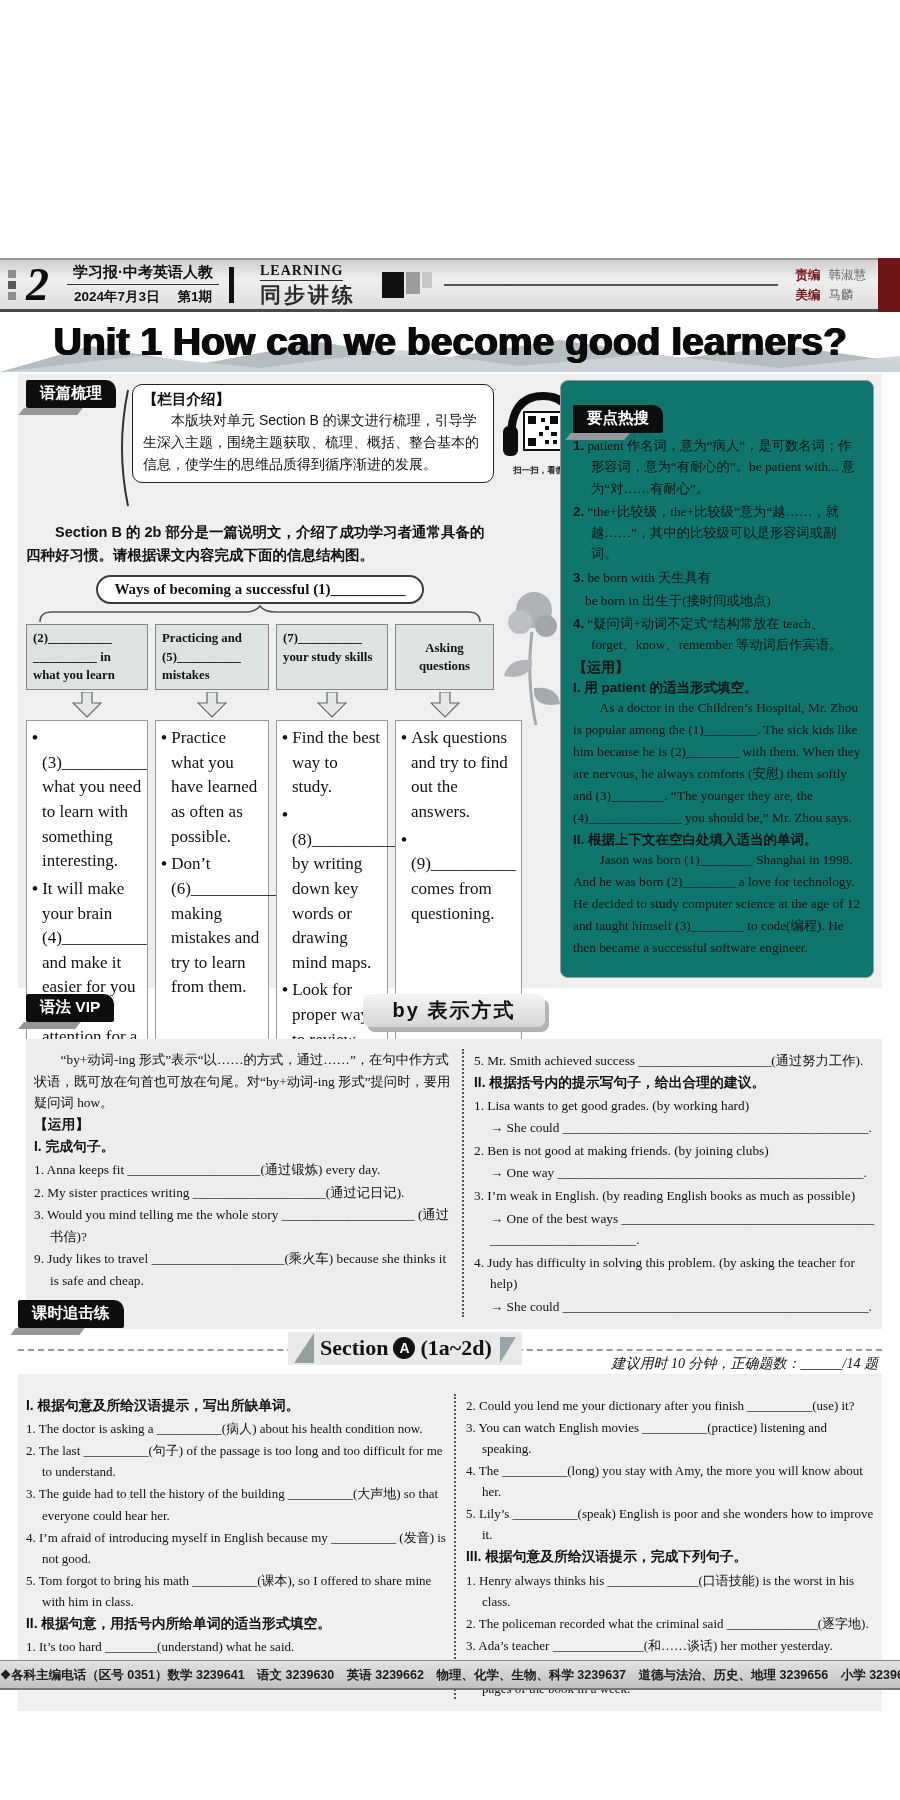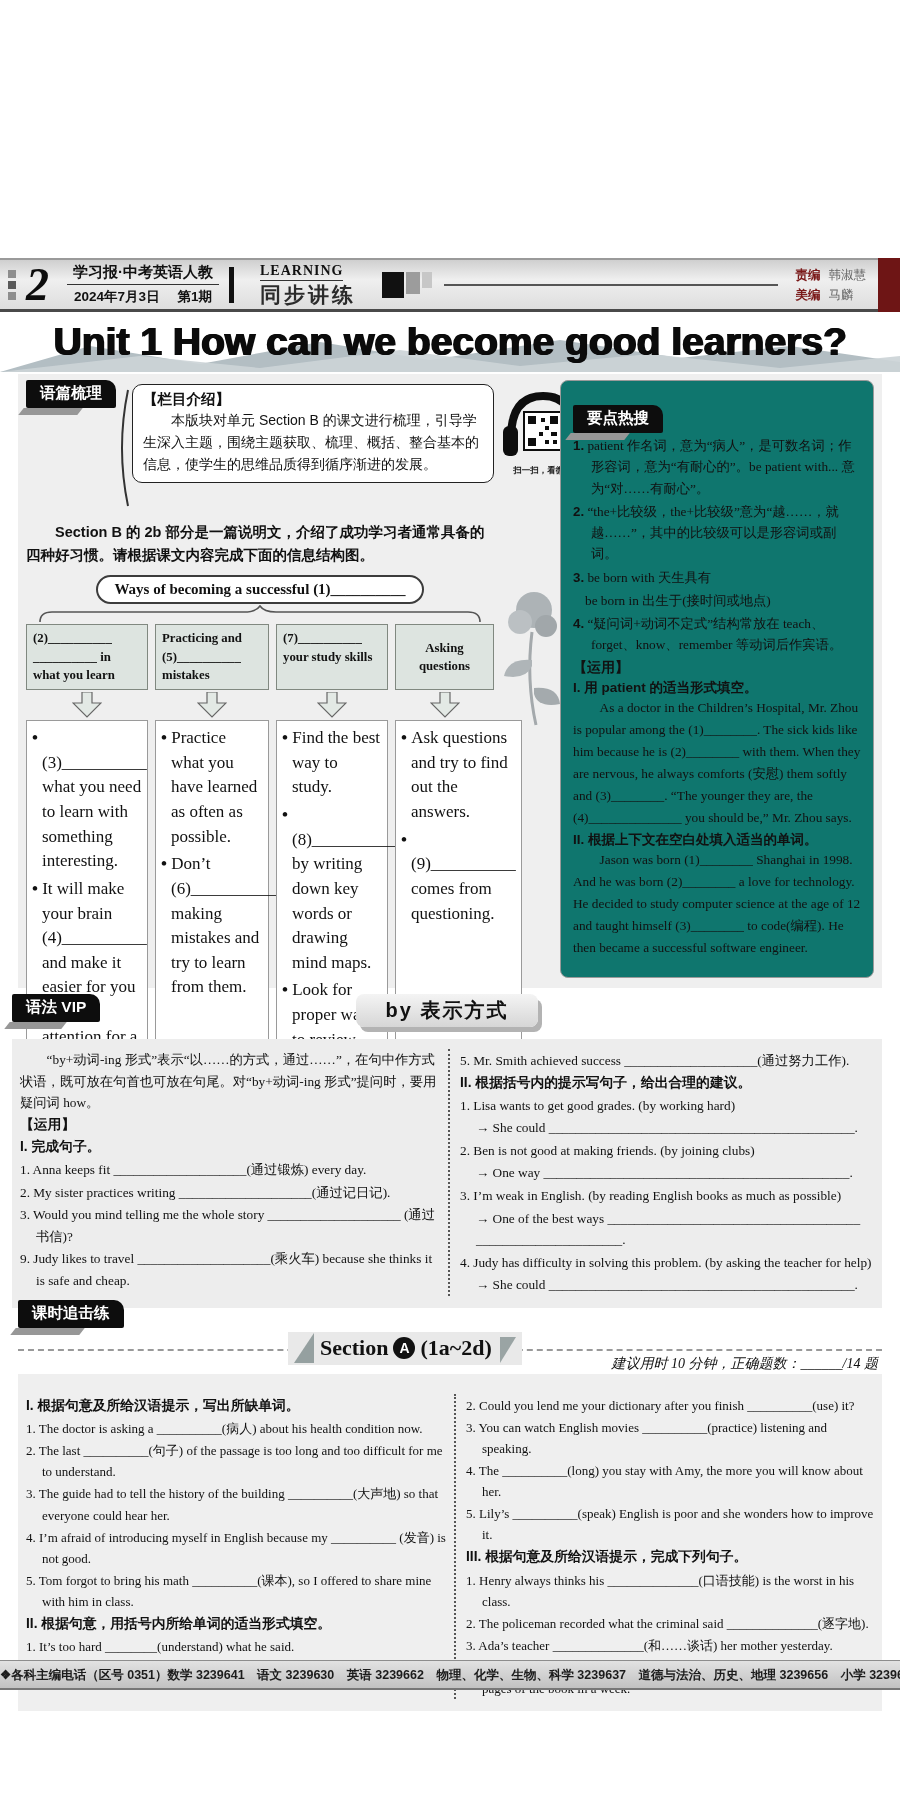--- a/index.html
+++ b/index.html
@@ -94,21 +94,21 @@
   .flower { position:absolute; left:-6px; top:200px; opacity:.75; }
   .hotbox { margin-left:58px; border:1.5px solid #9a9a9a; border-radius:8px; background:#0f766e;
     padding:24px 12px 10px; min-height:598px; position:relative; }
   .hp { font-size:13.3px; line-height:1.6; padding-left:18px; text-indent:-18px; margin-top:2px; }
   .hp b { font-family:"Liberation Sans",sans-serif; }
   .hp-usage { font-family:"Liberation Sans",sans-serif; font-weight:bold; font-size:14px; margin-top:3px; }
   .hp-extitle { font-family:"Liberation Sans",sans-serif; font-weight:bold; font-size:13.5px; margin-top:2px; }
   .hp-exbody { font-size:13.3px; line-height:1.66; text-indent:2em; }
 
   
-  .grammar { position:absolute; top:994px; left:12px; right:18px; }
+  .grammar { position:absolute; top:994px; left:26px; right:18px; }
   .grammar .tab { position:absolute; left:0; top:0; }
   .gtitle { margin:0 auto; width:fit-content; background:linear-gradient(#f4f4f4,#d6d6d6);
     border-radius:8px; box-shadow:4px 5px 0 #b3b3b3; padding:3px 30px;
     font-family:"Liberation Sans",sans-serif; font-weight:bold; font-size:20px; letter-spacing:2px; }
   .gpanel { margin-top:12px; background:#ededed; padding:10px 6px 12px 8px; display:flex; }
   .gcol { font-size:13.3px; line-height:1.62; }
   .gcol.left { width:428px; padding-right:8px; }
   .gcol.right { flex:1; padding-left:10px; }
   .gdiv { border-left:2px dotted #555; }
   .gintro { text-indent:2em; }

